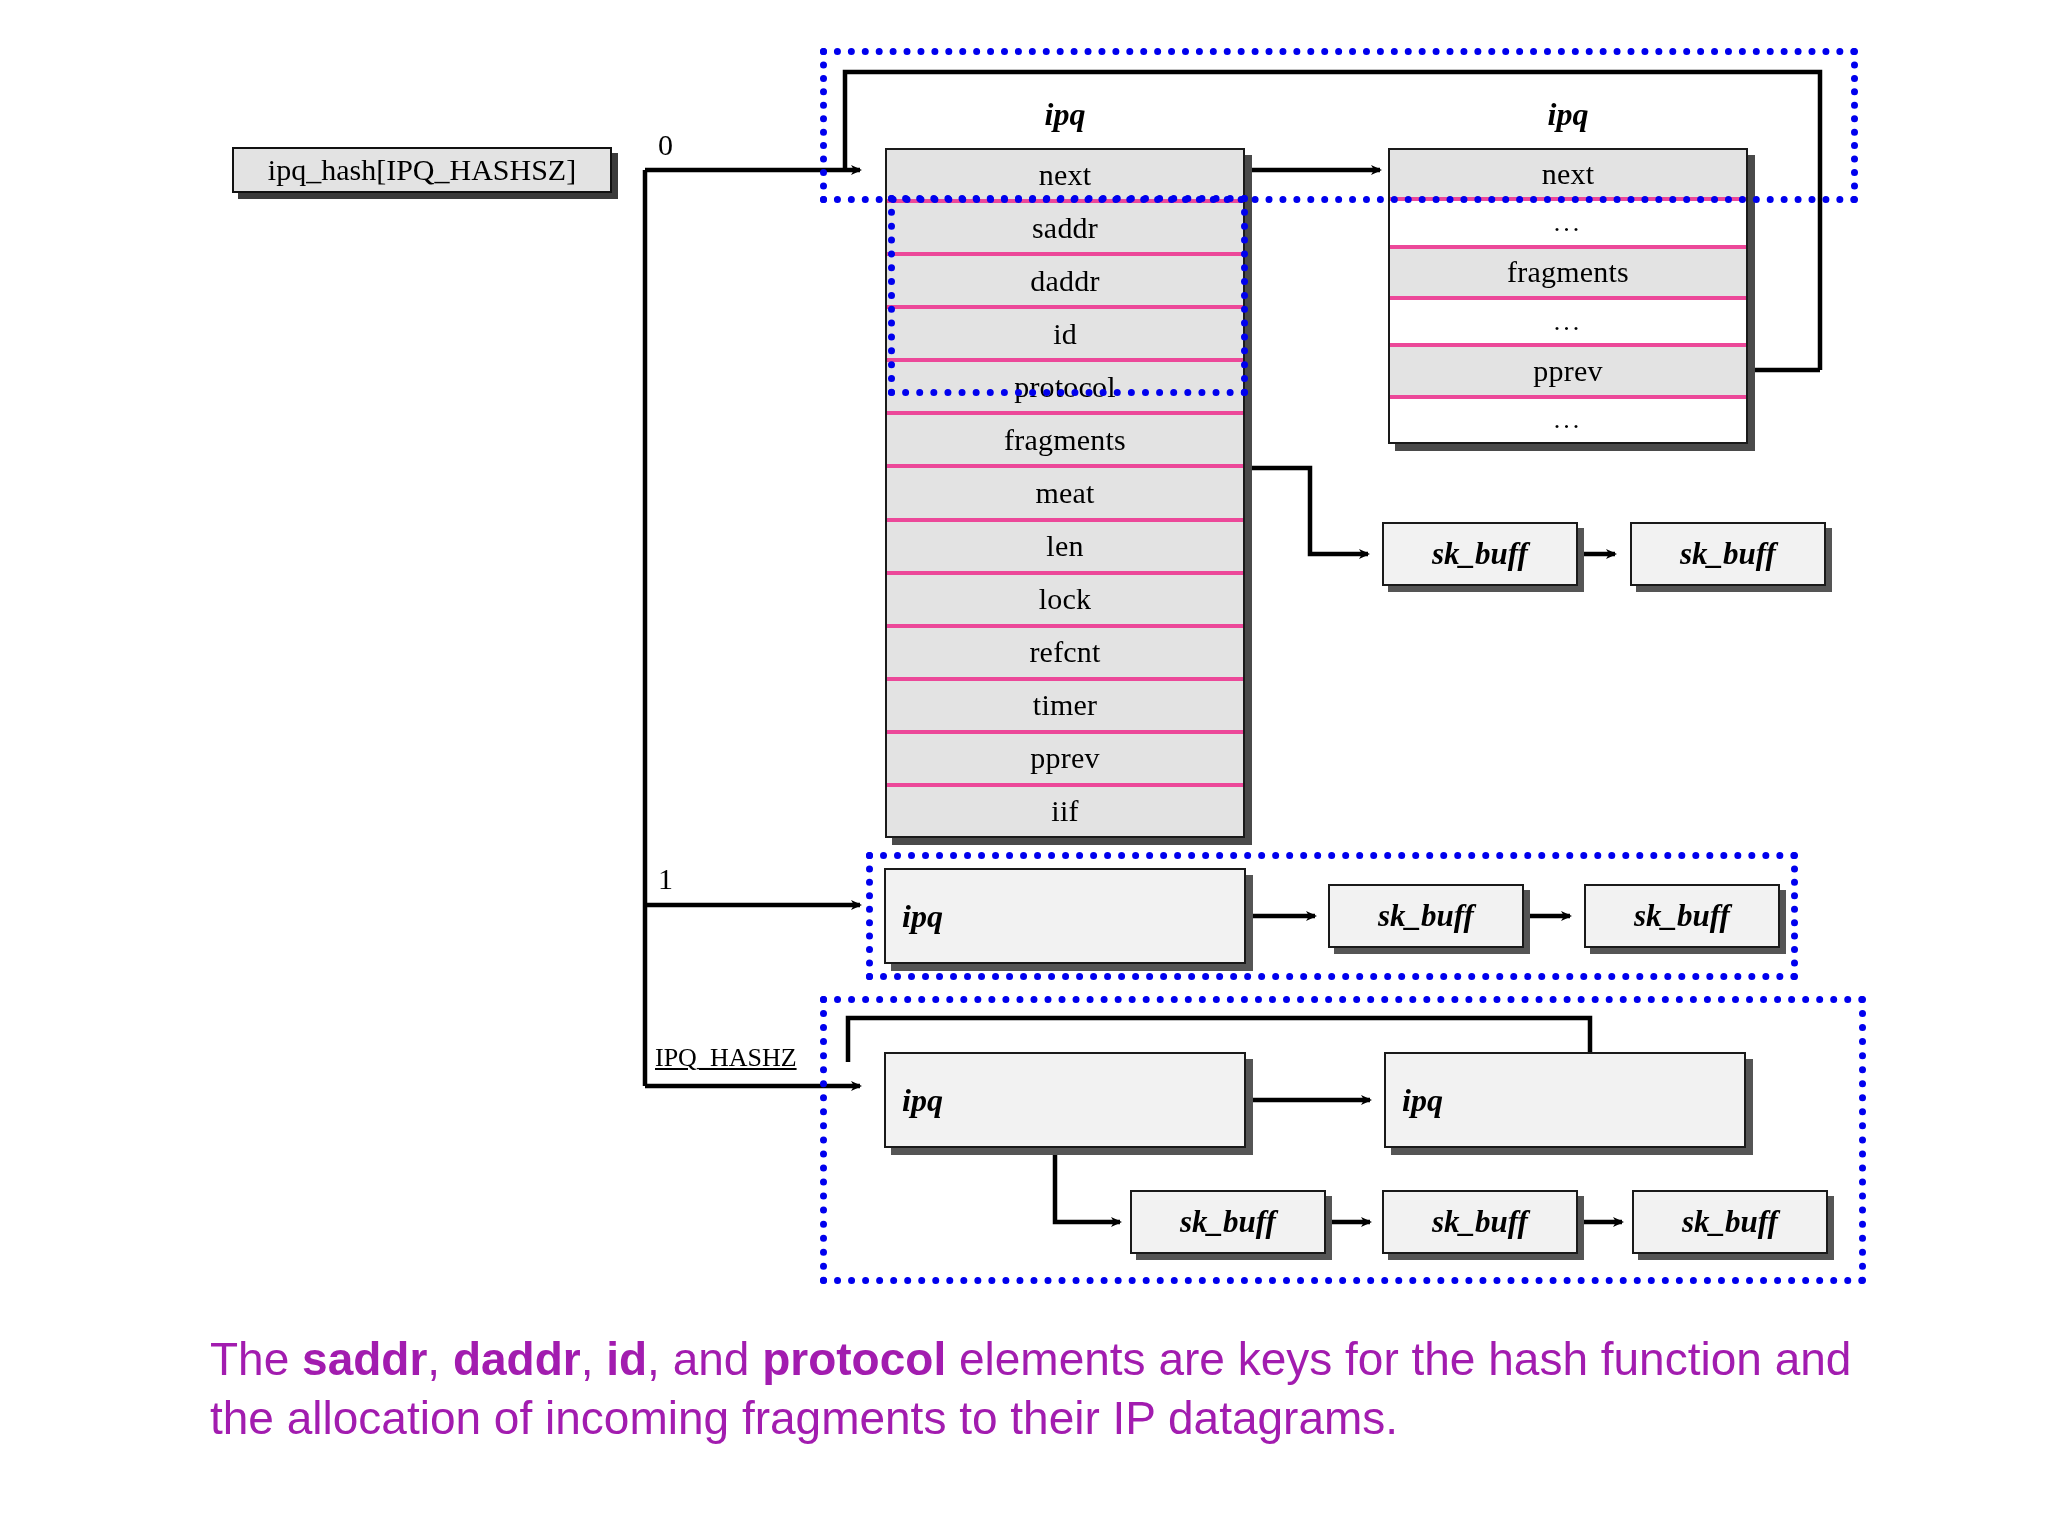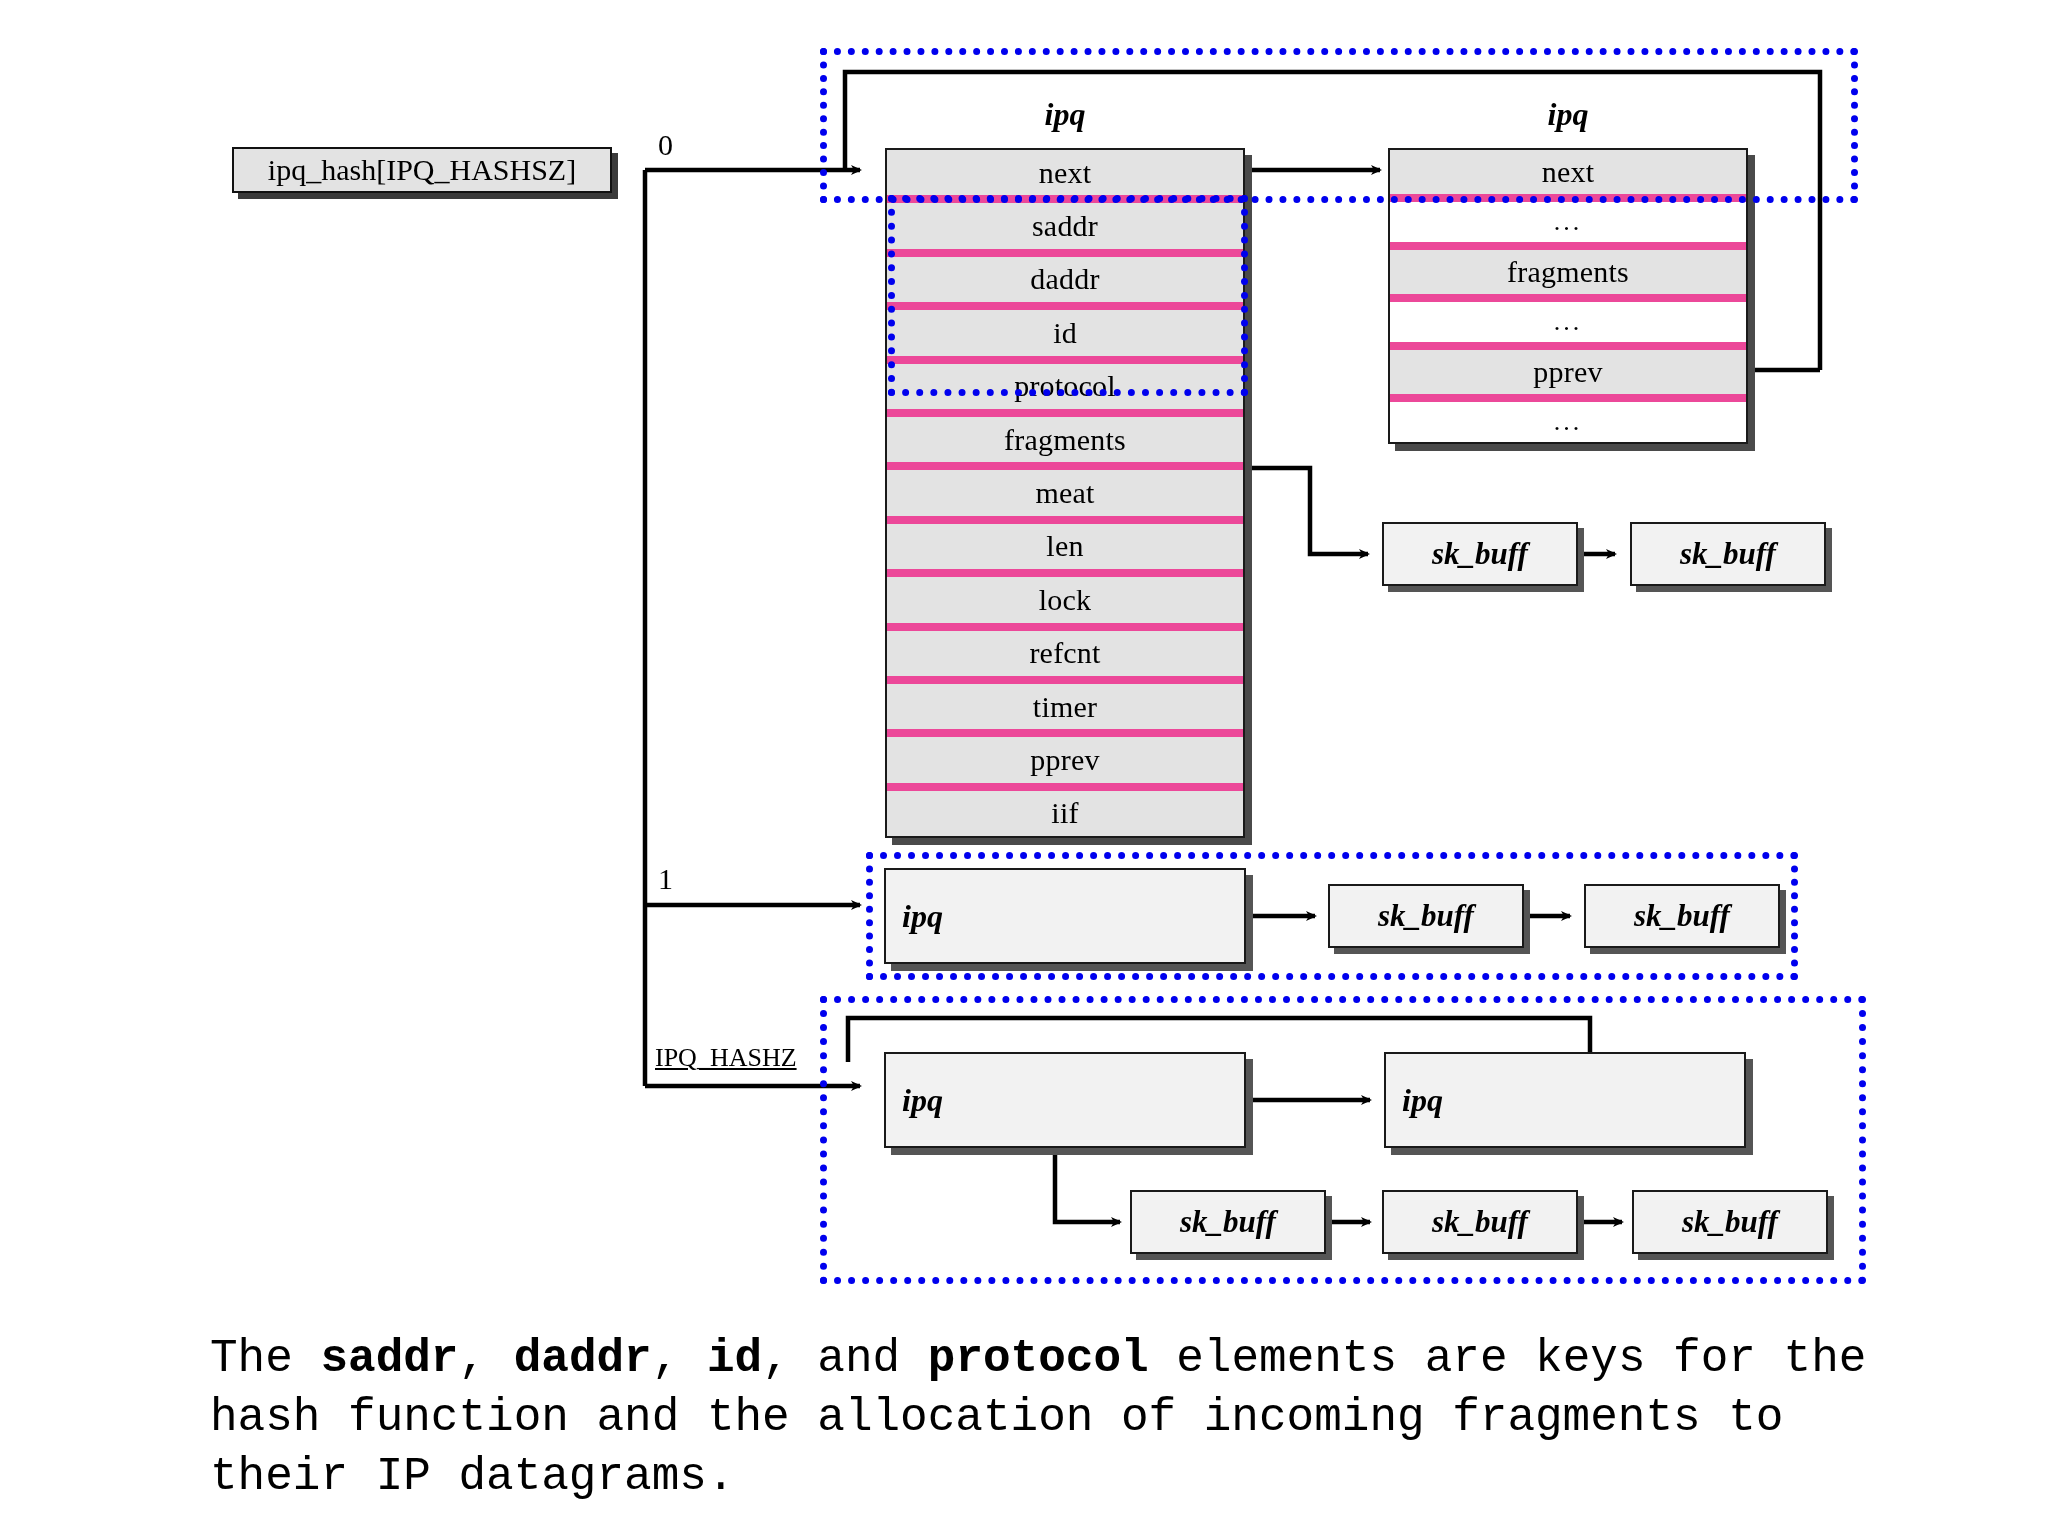--- a/index.html
+++ b/index.html
@@ -13,21 +13,21 @@
 
   .struct {
     position: absolute;
     border: 2px solid #1a1a1a;
     box-shadow: 7px 7px 0 0 #4a4a4a;
     background: #e3e3e3;
     display: flex; flex-direction: column;
   }
   .field {
     flex: 1 1 auto;
-    border-bottom: 8px solid #ec4899;
+    border-bottom: 4px solid #ec4899;
     display: flex; align-items: center; justify-content: center;
     background: #e3e3e3;
     font-size: 30px;
     letter-spacing: .2px;
     color: #000;
   }
   .field:last-child { border-bottom: none; }
   .field.blank { background: #ffffff; font-size: 26px; letter-spacing: 3px; }
 
   .struct-title {
@@ -80,24 +80,24 @@
     pointer-events: none;
   }
 
   
   #wires { position: absolute; left: 0; top: 0; width: 2048px; height: 1536px; }
 
   
   #caption {
     position: absolute;
     left: 210px; top: 1330px; width: 1680px;
-    font-family: Liberation Mono, monospace;
+    font-family: Liberation Sans, sans-serif;
     font-size: 46px;
     line-height: 1.28;
-    color: #000000;
+    color: #a21caf;
   }
   #caption b { font-weight: bold; }
 </style>
 </head>
 <body>
 
 <div id="stage">
 
   <svg id="wires" viewBox="0 0 2048 1536" xmlns="http://www.w3.org/2000/svg">
     <defs>

